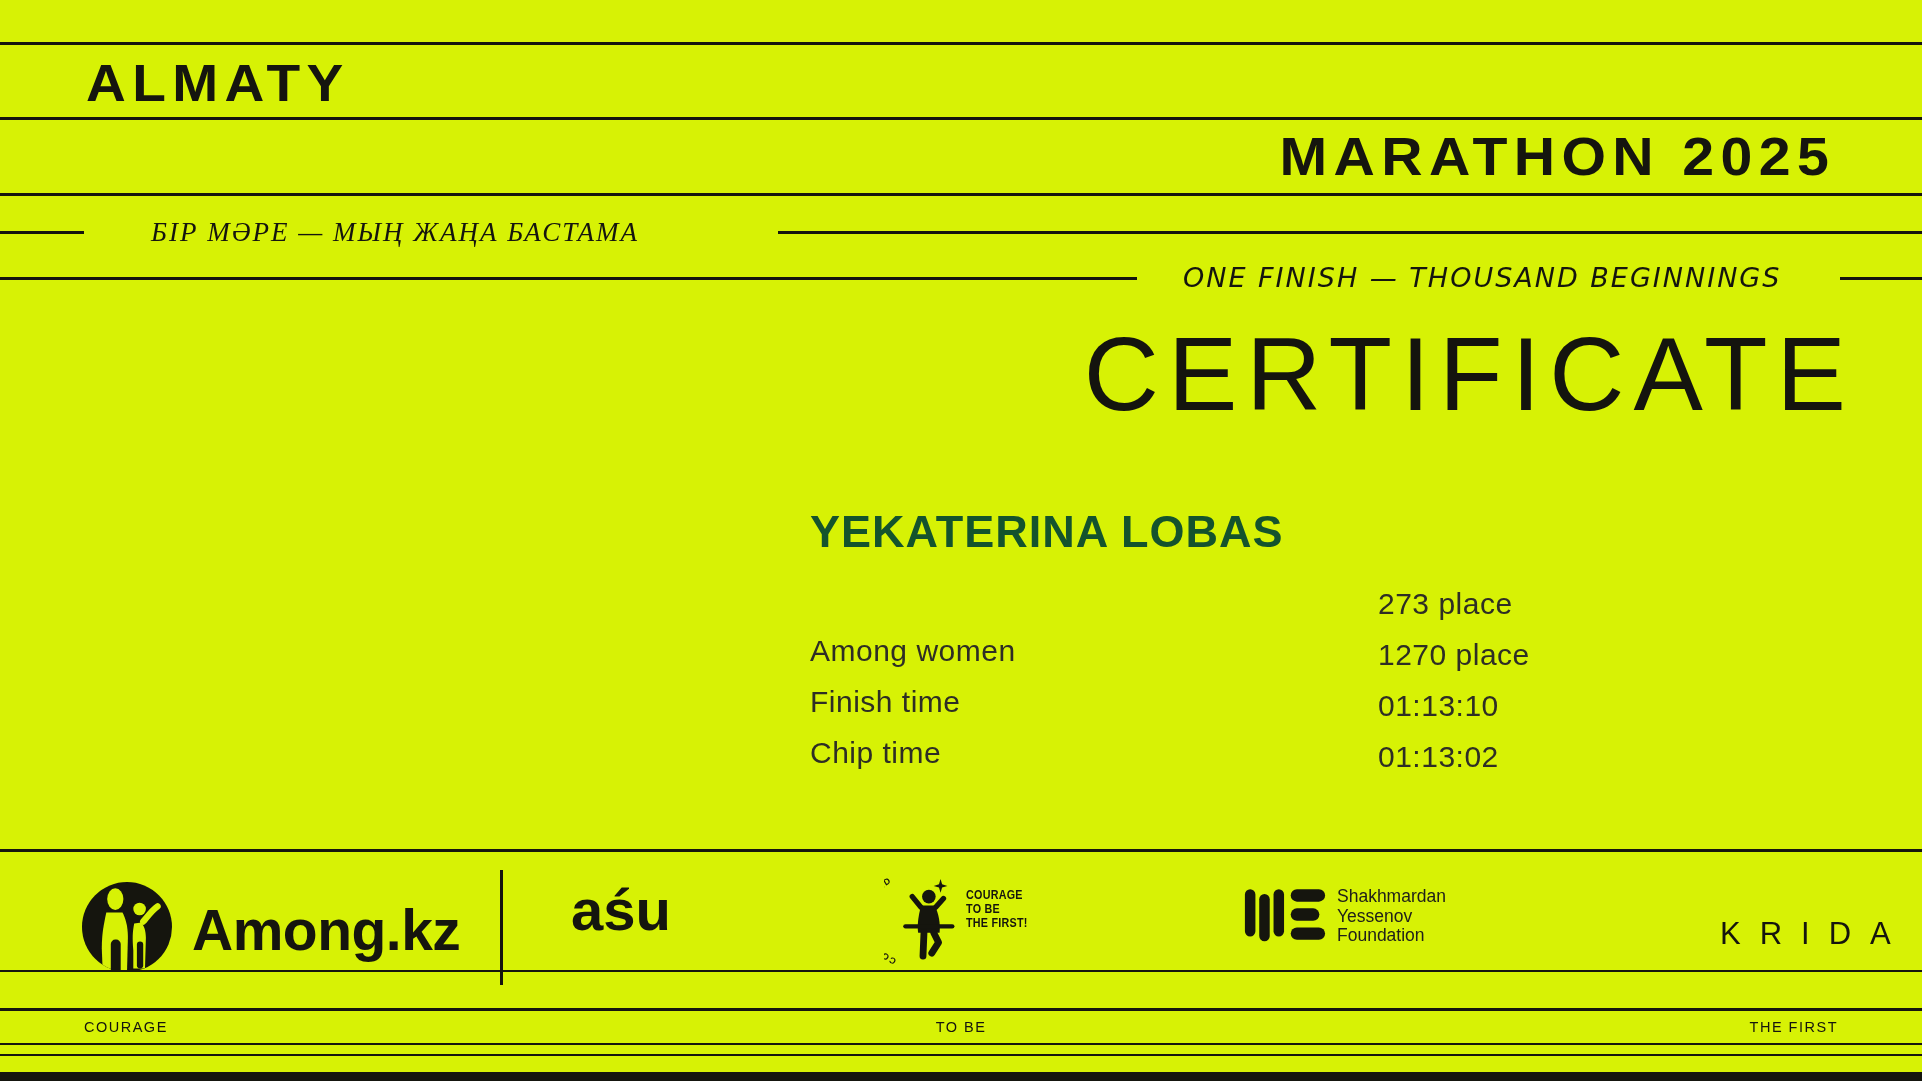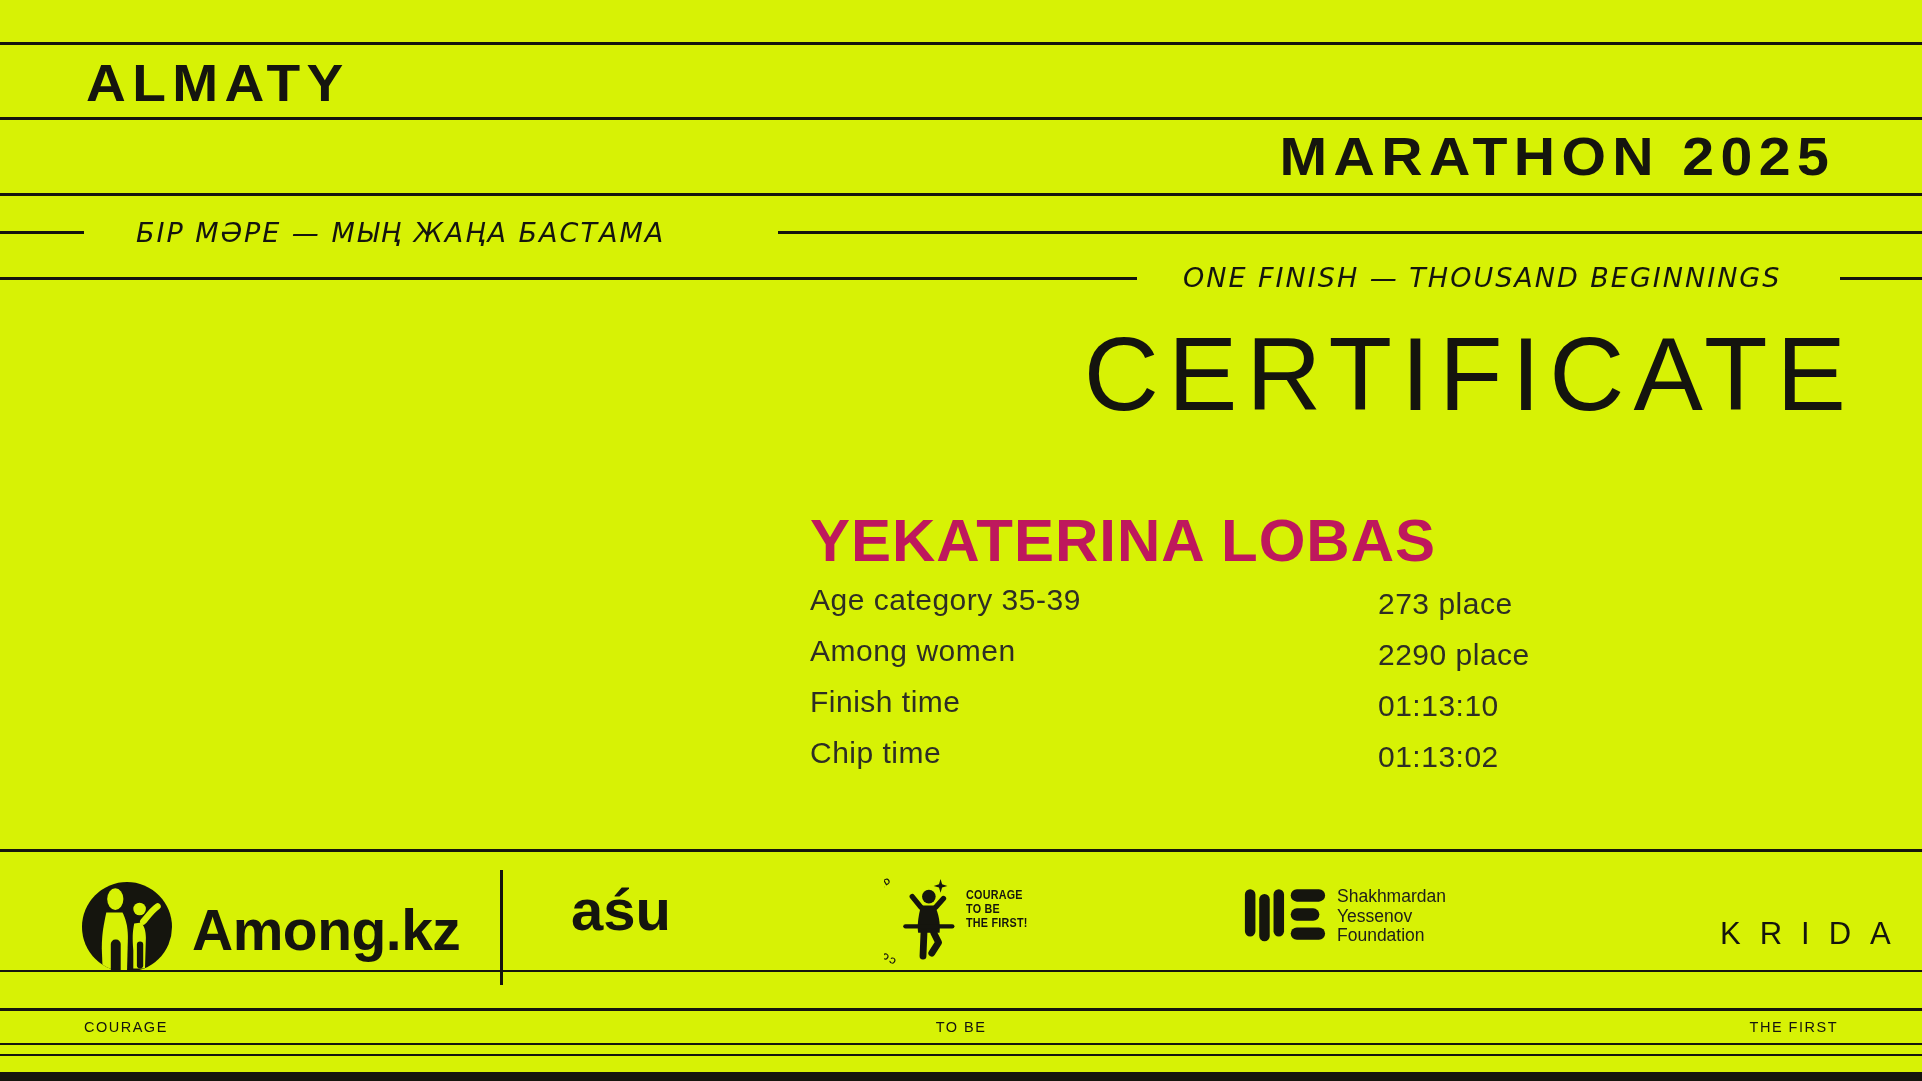--- a/index.html
+++ b/index.html
@@ -35,24 +35,24 @@
   }
   .cert-title{
     font-size:104px;
     line-height:108px;
     font-weight:400;
     letter-spacing:9px;
     color:#14140e;
     white-space:nowrap;
   }
   .name{
-    font-size:60px;
+    font-size:45px;
     font-weight:bold;
     letter-spacing:1px;
-    color:#be185d;
+    color:#14532d;
     white-space:nowrap;
   }
   .details{position:absolute;left:810px;top:583px;width:800px;}
   .details .row{position:relative;height:51px;}
   .details .lbl,.details .val{
     position:absolute;top:0;
     font-size:30px;
     letter-spacing:0.5px;
     color:#2e2e25;
     white-space:nowrap;
@@ -92,39 +92,38 @@
 
 <div class="hline" style="top:42px"></div>
 <div class="hline" style="top:117px"></div>
 <div class="hline" style="top:193px"></div>
 
 <div class="abs display" style="left:86px;top:56px;font-size:52px;line-height:54px;transform:scaleX(1.06);transform-origin:left center;">ALMATY</div>
 
 <div class="abs display" style="right:87px;top:128px;font-size:54px;line-height:56px;transform:scaleX(1.06);transform-origin:right center;">MARATHON 2025</div>
 
 <div class="seg" style="left:0;width:84px;top:231px"></div>
-<div class="abs tagline" style="left:136px;top:217px;">БІР МӘРЕ — МЫҢ ЖАҢА БАСТАМА</div>
+<div class="abs tagline" style="left:151px;top:217px;font-family:Liberation Serif, serif;">БІР МӘРЕ — МЫҢ ЖАҢА БАСТАМА</div>
 <div class="seg" style="left:778px;right:0;top:231px"></div>
 
 <div class="seg" style="left:0;width:1137px;top:277px"></div>
 <div class="abs tagline" style="left:1175px;top:262px;margin-left:8px;">ONE FINISH — THOUSAND BEGINNINGS</div>
 <div class="seg" style="left:1840px;right:0;top:277px"></div>
 
 <div class="abs cert-title" style="right:67px;top:320px;">CERTIFICATE</div>
 
 <div class="abs name" style="left:810px;top:506px;">YEKATERINA LOBAS</div>
 
 <div class="details">
   <div class="row">
-    <span class="lbl">Age category 35-39</span>
     <span class="val">273 place</span>
   </div>
   <div class="row">
     <span class="lbl">Among women</span>
-    <span class="val">2290 place</span>
+    <span class="val">1270 place</span>
   </div>
   <div class="row">
     <span class="lbl">Finish time</span>
     <span class="val">01:13:10</span>
   </div>
   <div class="row">
     <span class="lbl">Chip time</span>
     <span class="val">01:13:02</span>
   </div>
 </div>

